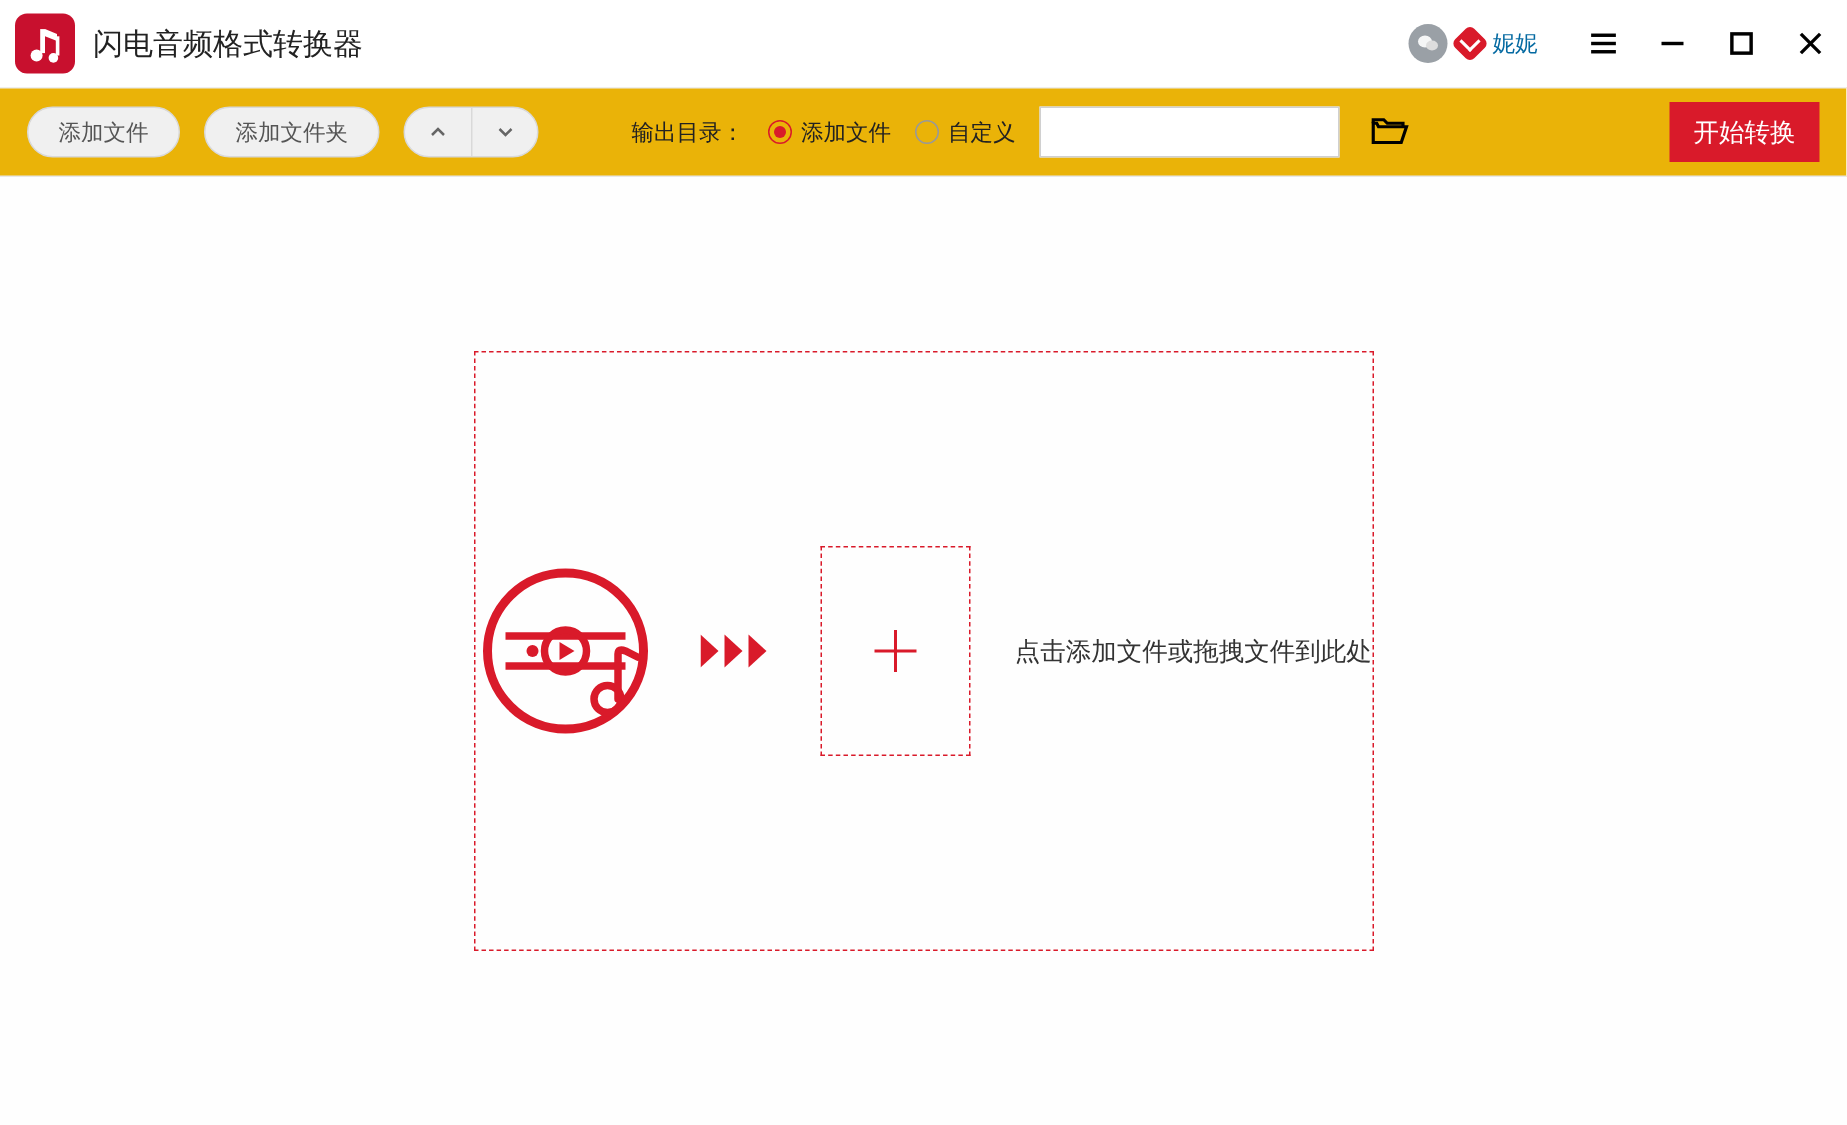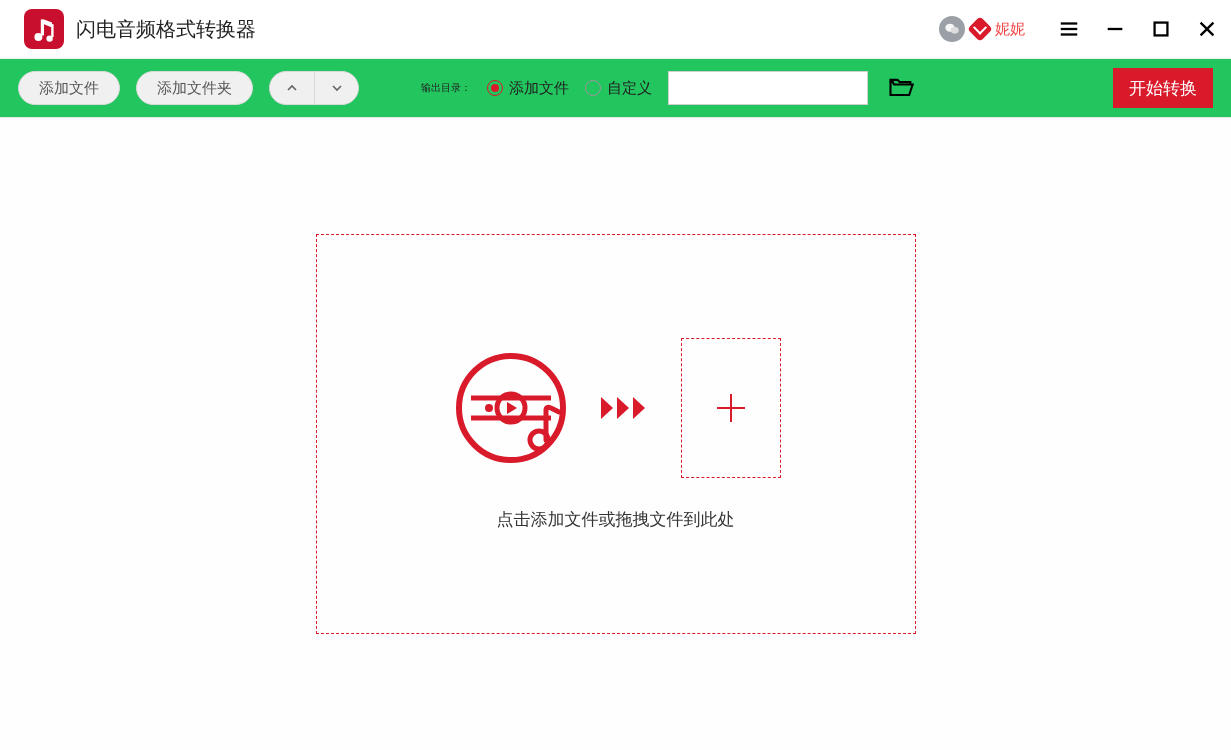--- a/index.html
+++ b/index.html
@@ -10,21 +10,21 @@
     height: 750px;
     overflow: hidden;
     font-size: 14px;
     color: #333;
   }
   
   .titlebar {
     display: flex;
     align-items: center;
     height: 58px;
-    padding: 0 10px 0 24px;
+    padding: 0 10px 0 10px;
     background: #fff;
   }
   .app-logo {
     width: 40px; height: 40px;
     background: #c8102e;
     border-radius: 8px;
     margin-right: 12px;
     position: relative;
     display:flex;align-items:center;justify-content:center;
   }
@@ -34,29 +34,29 @@
   .wechat-icon {
     width:26px;height:26px;border-radius:50%;background:#9aa0a6;
     display:flex;align-items:center;justify-content:center;
   }
   .heart-badge {
     width:18px;height:18px;background:#d91a2a;border-radius:4px;
     display:flex;align-items:center;justify-content:center;
     transform:rotate(45deg);
   }
   .heart-badge::before{content:"";width:8px;height:8px;border:2px solid #fff;border-top:none;border-right:none;transform:rotate(-90deg) translate(1px,-1px);}
-  .username { font-size:15px;color:#ef4444; }
+  .username { font-size:15px;color:#0369a1; }
   .win-controls { display:flex; gap:18px; align-items:center; }
   .win-btn { width:28px;height:28px;display:flex;align-items:center;justify-content:center;cursor:pointer; }
   .win-btn svg { width:22px;height:22px; }
 
   
   .toolbar {
     height: 60px;
-    background: #22c55e;
+    background: #eab308;
     border-top:1px solid #eee;
     border-bottom:1px solid #e8e8e8;
     display:flex;
     align-items:center;
     padding:0 18px;
     gap:16px;
   }
   .pill-btn {
     height:34px;
     padding:0 20px;
@@ -74,21 +74,21 @@
     border-radius:17px;
     overflow:hidden;
     height:34px;
     background:#f0f0f0;
   }
   .arrow-btn {
     width:44px;height:32px;display:flex;align-items:center;justify-content:center;cursor:pointer;color:#666;
   }
   .arrow-btn + .arrow-btn { border-left:1px solid #d9d9d9; }
   .toolbar-spacer { flex:0 0 30px; }
-  .outdir-label { font-size:10px;color:#222; }
+  .outdir-label { font-size:15px;color:#222; }
   .radio-group { display:flex;align-items:center;gap:16px; }
   .radio {
     display:flex;align-items:center;gap:6px;cursor:pointer;font-size:15px;color:#222;
   }
   .radio-dot {
     width:16px;height:16px;border:1.5px solid #999;border-radius:50%;
     display:flex;align-items:center;justify-content:center;
   }
   .radio.selected .radio-dot { border-color:#d91a2a; }
   .radio.selected .radio-dot::after {
@@ -111,21 +111,21 @@
   
   .main {
     position:relative;
     height:calc(750px - 58px - 60px);
     background:#fefefe;
     display:flex;align-items:center;justify-content:center;
   }
   .dropzone {
     width:600px;height:400px;
     border:1.5px dashed #d91a2a;
-    display:flex;flex-direction:column;align-items:center;justify-content:center;
+    display:flex;flex-direction:row;align-items:center;justify-content:center;
     gap:30px;
     cursor:pointer;
   }
   .drop-graphics {
     display:flex;align-items:center;gap:30px;
   }
   .disc-icon { width:120px;height:120px; }
   .arrows-icon { color:#d91a2a; }
   .plus-box {
     width:100px;height:140px;border:1.5px dashed #d91a2a;

